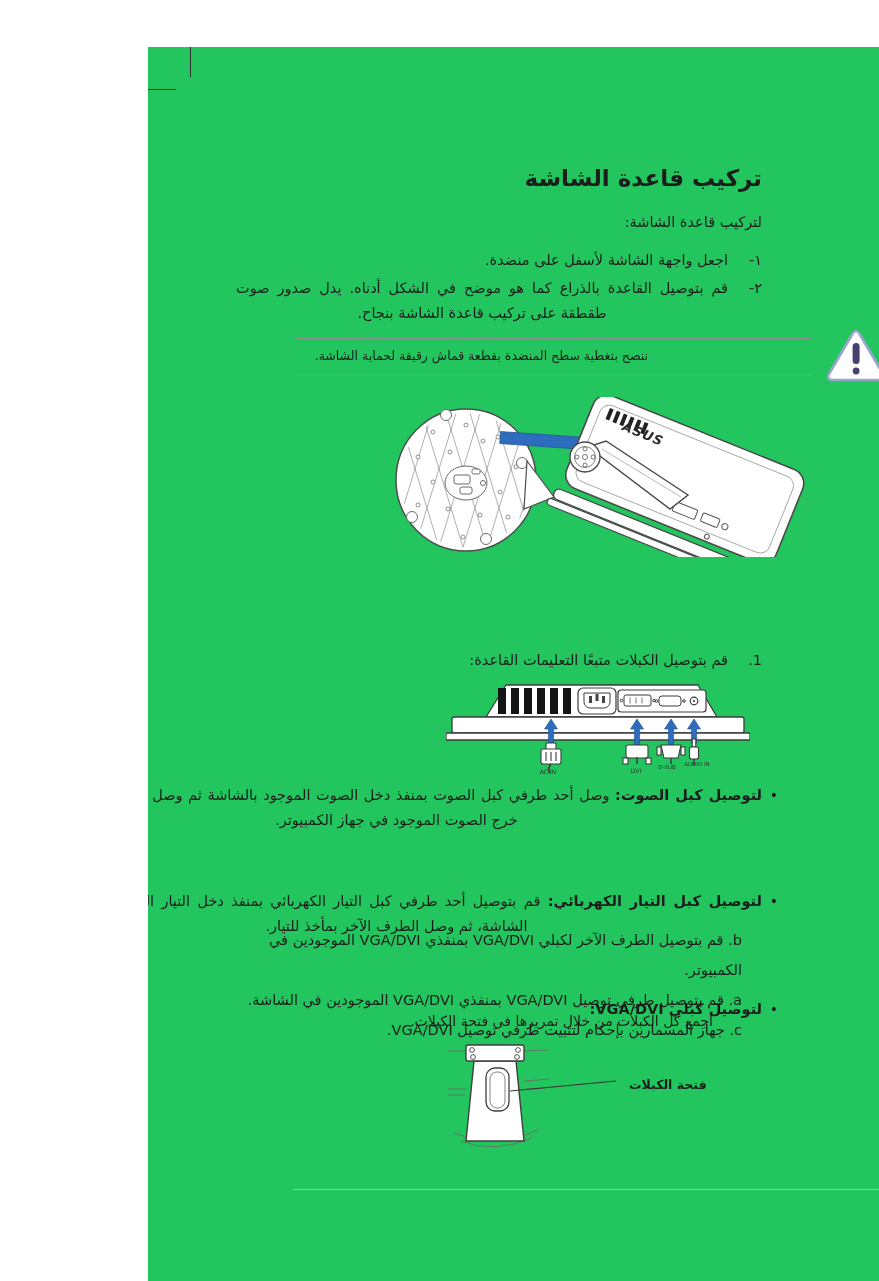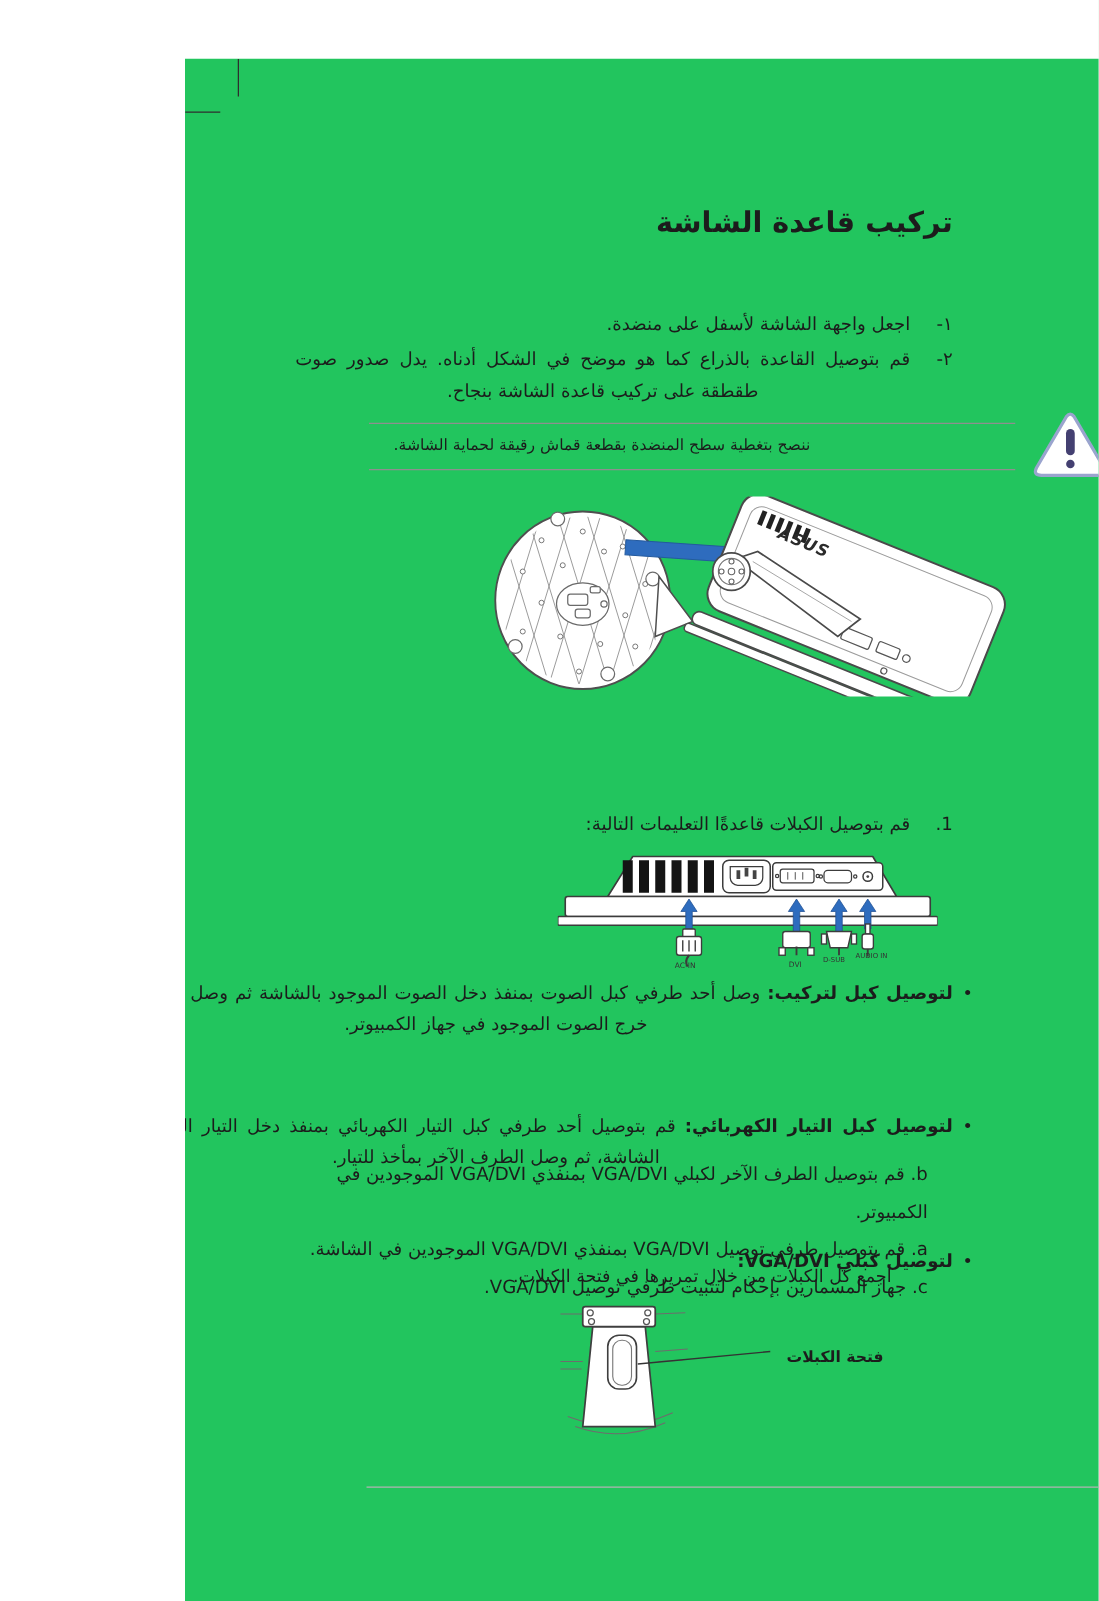--- a/index.html
+++ b/index.html
@@ -47,20 +47,21 @@
   <div class="abs crop" style="left:0;top:42px;width:28px;height:1px;"></div>
   <div class="abs crop" style="left:836px;top:0;width:1px;height:28px;"></div>
   <div class="abs crop" style="left:851px;top:42px;width:28px;height:1px;"></div>
   <div class="abs crop" style="left:0;top:1238px;width:18px;height:1px;"></div>
   <div class="abs crop" style="left:42px;top:1248px;width:1px;height:33px;"></div>
   <div class="abs crop" style="left:861px;top:1238px;width:18px;height:1px;"></div>
   <div class="abs crop" style="left:836px;top:1248px;width:1px;height:33px;"></div>
 
   <div class="abs h1 right" style="right:117px; top:118px; left:88px;">تركيب قاعدة الشاشة</div>
 
+  <div class="abs body-text right" style="right:117px; top:163px; left:88px;">لتركيب قاعدة الشاشة:</div>
 
   <div class="abs step-row" style="right:117px; top:201px; left:88px;">
     <span class="step-marker">١-</span>
     <span class="step-body body-text right">اجعل واجهة الشاشة لأسفل على منضدة.</span>
   </div>
 
   <div class="abs step-row" style="right:117px; top:229px; left:88px;">
     <span class="step-marker">٢-</span>
     <span class="step-body body-text just">قم بتوصيل القاعدة بالذراع كما هو موضح في الشكل أدناه. يدل صدور صوت طقطقة على تركيب قاعدة الشاشة بنجاح.</span>
   </div>
@@ -161,21 +162,21 @@
         <circle cx="205" cy="60" r="2"></circle>
           <circle cx="197" cy="68" r="2"></circle>
         <circle cx="197" cy="60" r="2.6"></circle>
       </g>
     </svg>
   </div>
 
 
   <div class="abs step-row" style="right:117px; top:601px; left:88px;">
     <span class="step-marker">1.</span>
-    <span class="step-body body-text right">قم بتوصيل الكبلات قاعدةًا التعليمات التالية:</span>
+    <span class="step-body body-text right">قم بتوصيل الكبلات متبعًا التعليمات القاعدة:</span>
   </div>
 
   <div class="abs" style="left:298px; top:632px; width:304px; height:100px;">
     <svg width="304" height="100" viewBox="0 0 304 100">
       <g fill="#fff" stroke="#3c3c3c" stroke-width="1.3" stroke-linejoin="round">
         <path d="M60,6 L252,6 L271,38 L40,38 Z"></path>
         <rect x="6" y="38" width="292" height="16" rx="2"></rect>
         <rect x="0" y="54" width="304" height="7" rx="1"></rect>
       </g>
       <g fill="#141414">
@@ -244,21 +245,21 @@
       </g>
       <text x="102" y="95" font-size="6" fill="#333" text-anchor="middle">AC-IN</text>
       <text x="190" y="94" font-size="6" fill="#333" text-anchor="middle">DVI</text>
       <text x="221" y="90" font-size="5.5" fill="#333" text-anchor="middle">D-SUB</text>
       <text x="251" y="87" font-size="5.5" fill="#333" text-anchor="middle">AUDIO IN</text>
     </svg>
   </div>
 
   <div class="abs bullet body-text just" style="right:117px; top:736px; left:88px;">
     <span class="dot">•</span>
-    <span class="lead">لتوصيل كبل لتركيب:</span><span> وصل أحد طرفي كبل الصوت بمنفذ دخل الصوت الموجود بالشاشة ثم وصل الطرف الآخر بمنفذ خرج الصوت الموجود في جهاز الكمبيوتر.</span>
+    <span class="lead">لتوصيل كبل الصوت:</span><span> وصل أحد طرفي كبل الصوت بمنفذ دخل الصوت الموجود بالشاشة ثم وصل الطرف الآخر بمنفذ خرج الصوت الموجود في جهاز الكمبيوتر.</span>
   </div>
 
   <div class="abs bullet body-text just" style="right:117px; top:792px; left:88px;">
     <span class="dot">•</span>
     <span class="lead">لتوصيل كبل التيار الكهربائي:</span><span> قم بتوصيل أحد طرفي كبل التيار الكهربائي بمنفذ دخل التيار المتردد الموجود في الشاشة، ثم وصل الطرف الآخر بمأخذ للتيار.</span>
   </div>
 
   <div class="abs bullet body-text right" style="right:117px; top:850px; left:88px;">
     <span class="dot">•</span>
     <span class="lead">لتوصيل كبلي VGA/DVI:</span><span></span>

